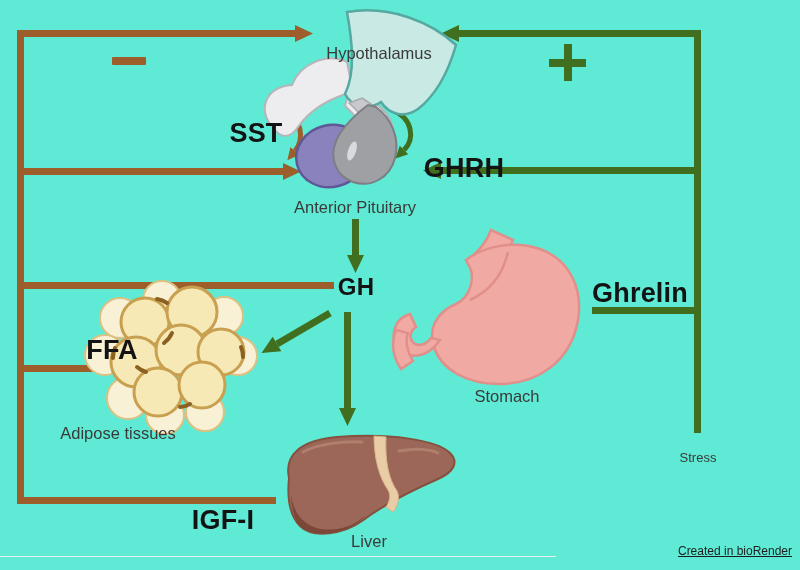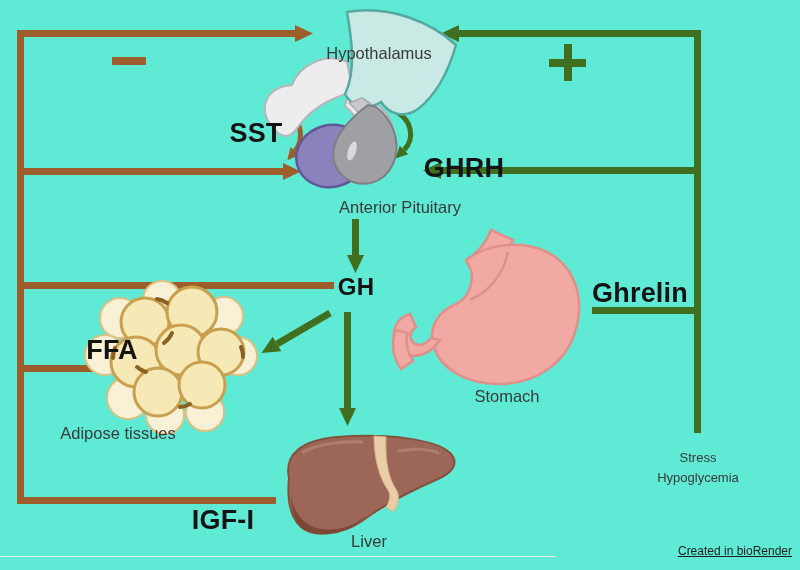--- a/index.html
+++ b/index.html
@@ -125,32 +125,31 @@
     </g>
   </svg>
 
   <div class="minus-sign" aria-label="−"></div>
   <div class="plus-sign" aria-label="+">
     <span class="ph"></span>
     <span class="pv"></span>
   </div>
 
   <div class="lbl" style="left:379px;top:53px;">Hypothalamus</div>
-  <div class="lbl" style="left:355px;top:207px;margin-left:45px;">Anterior Pituitary</div>
+  <div class="lbl" style="left:355px;top:207px;">Anterior Pituitary</div>
   <div class="lbl hormone" style="left:256px;top:133px;">SST</div>
   <div class="lbl hormone" style="left:464px;top:136px;margin-top:32px;">GHRH</div>
   <div class="lbl hormone gh-size" style="left:356px;top:287px;">GH</div>
   <div class="lbl hormone" style="left:640px;top:293px;">Ghrelin</div>
   <div class="lbl hormone" style="left:64px;top:350px;margin-left:48px;">FFA</div>
   <div class="lbl hormone" style="left:223px;top:483px;margin-top:37px;">IGF-I</div>
   <div class="lbl" style="left:507px;top:396px;">Stomach</div>
   <div class="lbl" style="left:118px;top:433px;">Adipose tissues</div>
   <div class="lbl" style="left:369px;top:541px;">Liver</div>
 
   <div class="stimuli" style="left:698px;top:448px;">
     <div>Stress</div>
-    <div>Hypoglycemia</div>
   </div>
 
   <div class="credit" style="left:735px;top:551px;">Created in bioRender</div>
 
   <div class="bottom-edge"></div>
 </div>
 
 </body></html>

